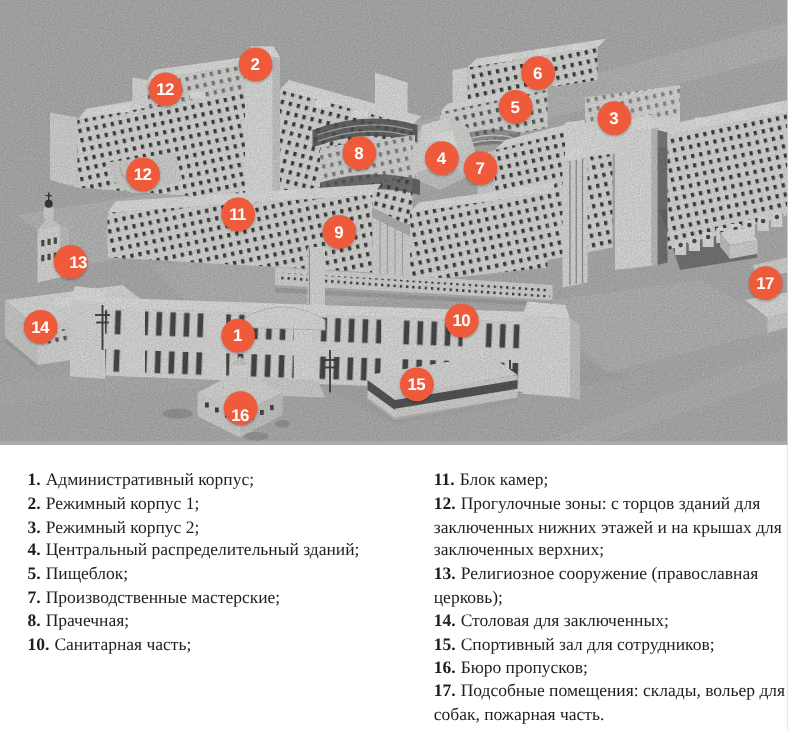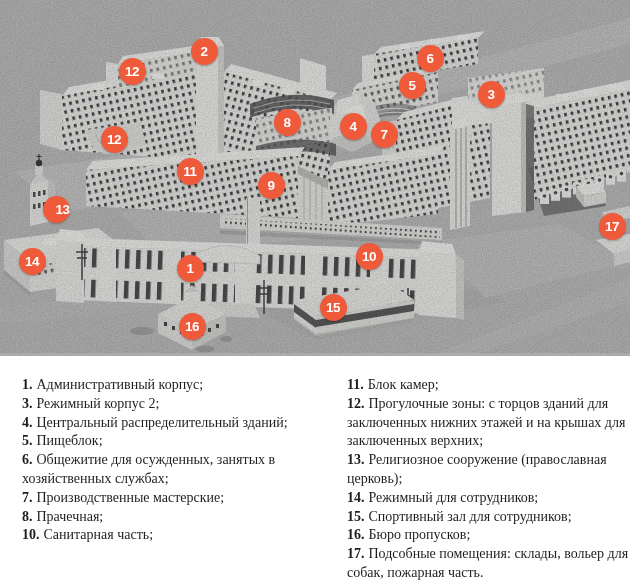--- a/index.html
+++ b/index.html
@@ -345,44 +345,44 @@
       </div>
       <div class="marker" style="left: 56px; top: 209px; justify-content: flex-end;">
         <span>13</span>
       </div>
       <div class="marker" style="left: 32px; top: 261px; text-align: center;">
         <span>14</span>
       </div>
       <div class="marker" style="left: 333px; top: 307px;">
         <span>15</span>
       </div>
-      <div class="marker" style="left: 192px; top: 326px;">
+      <div class="marker" style="left: 192px; top: 326px; align-items: flex-end;">
         <span>16</span>
       </div>
       <div class="marker" style="left: 612px; top: 226px;">
         <span>17</span>
       </div>
     </div>
 </div>
 
 <div class="legend">
   <div class="col col-left">
 
   <div class="li"><b>1.</b><span>Административный корпус;</span></div>
+      <div class="li"><b>2.</b><span>Режимный корпус 1;</span></div>
       <div class="li"><b>3.</b><span>Режимный корпус 2;</span></div>
       <div class="li"><b>4.</b><span>Центральный распределительный зданий;</span></div>
       <div class="li"><b>5.</b><span>Пищеблок;</span></div>
-      <div class="li"><b>6.</b><span>Общежитие для осужденных, занятых в хозяйственных службах;</span></div>
       <div class="li"><b>7.</b><span>Производственные мастерские;</span></div>
       <div class="li"><b>8.</b><span>Прачечная;</span></div>
       <div class="li"><b>10.</b><span>Санитарная часть;</span></div>
     </div>
   <div class="col col-right">
 
   <div class="li"><b>11.</b><span>Блок камер;</span></div>
       <div class="li"><b>12.</b><span>Прогулочные зоны: с торцов зданий для заключенных нижних этажей и на крышах для заключенных верхних;</span></div>
       <div class="li"><b>13.</b><span>Религиозное сооружение (православная церковь);</span></div>
-      <div class="li"><b>14.</b><span>Режимный для сотрудников;</span></div>
+      <div class="li"><b>14.</b><span>Столовая для заключенных;</span></div>
       <div class="li"><b>15.</b><span>Спортивный зал для сотрудников;</span></div>
       <div class="li"><b>16.</b><span>Бюро пропусков;</span></div>
       <div class="li"><b>17.</b><span>Подсобные помещения: склады, вольер для собак, пожарная часть.</span></div>
     </div>
 </div>
 
 </body></html>

